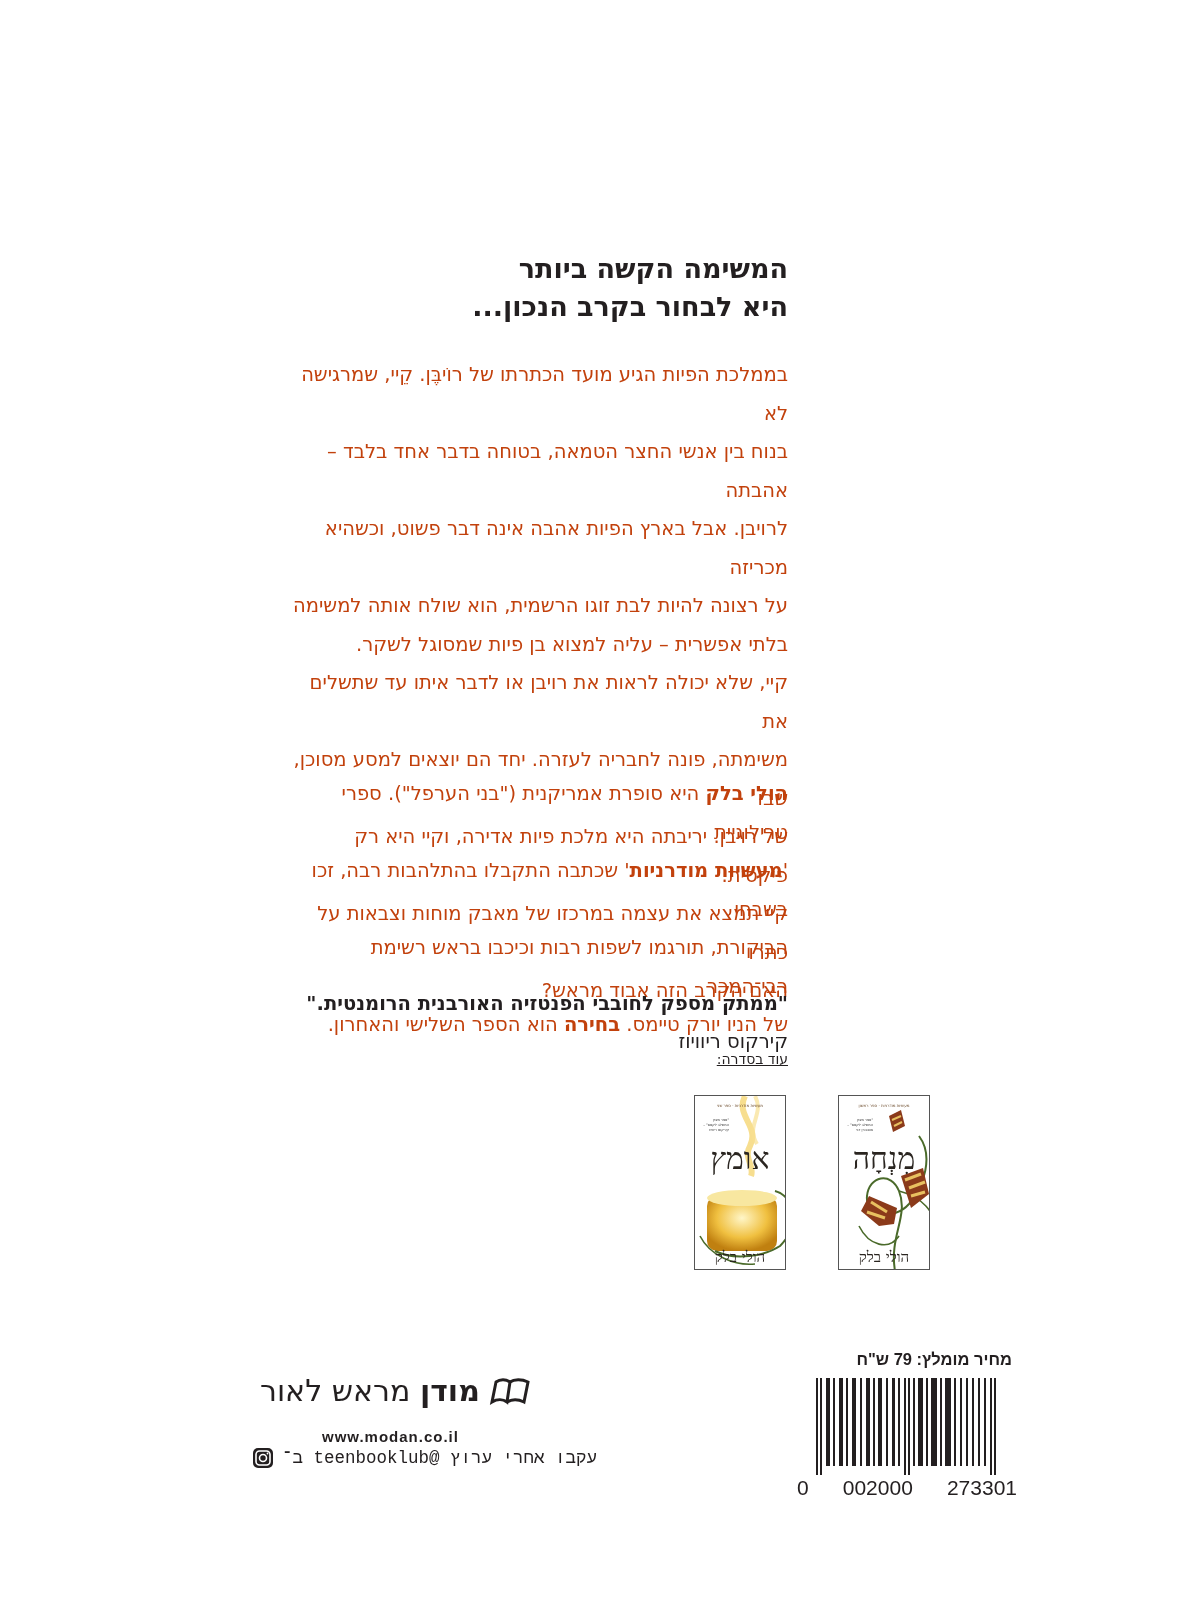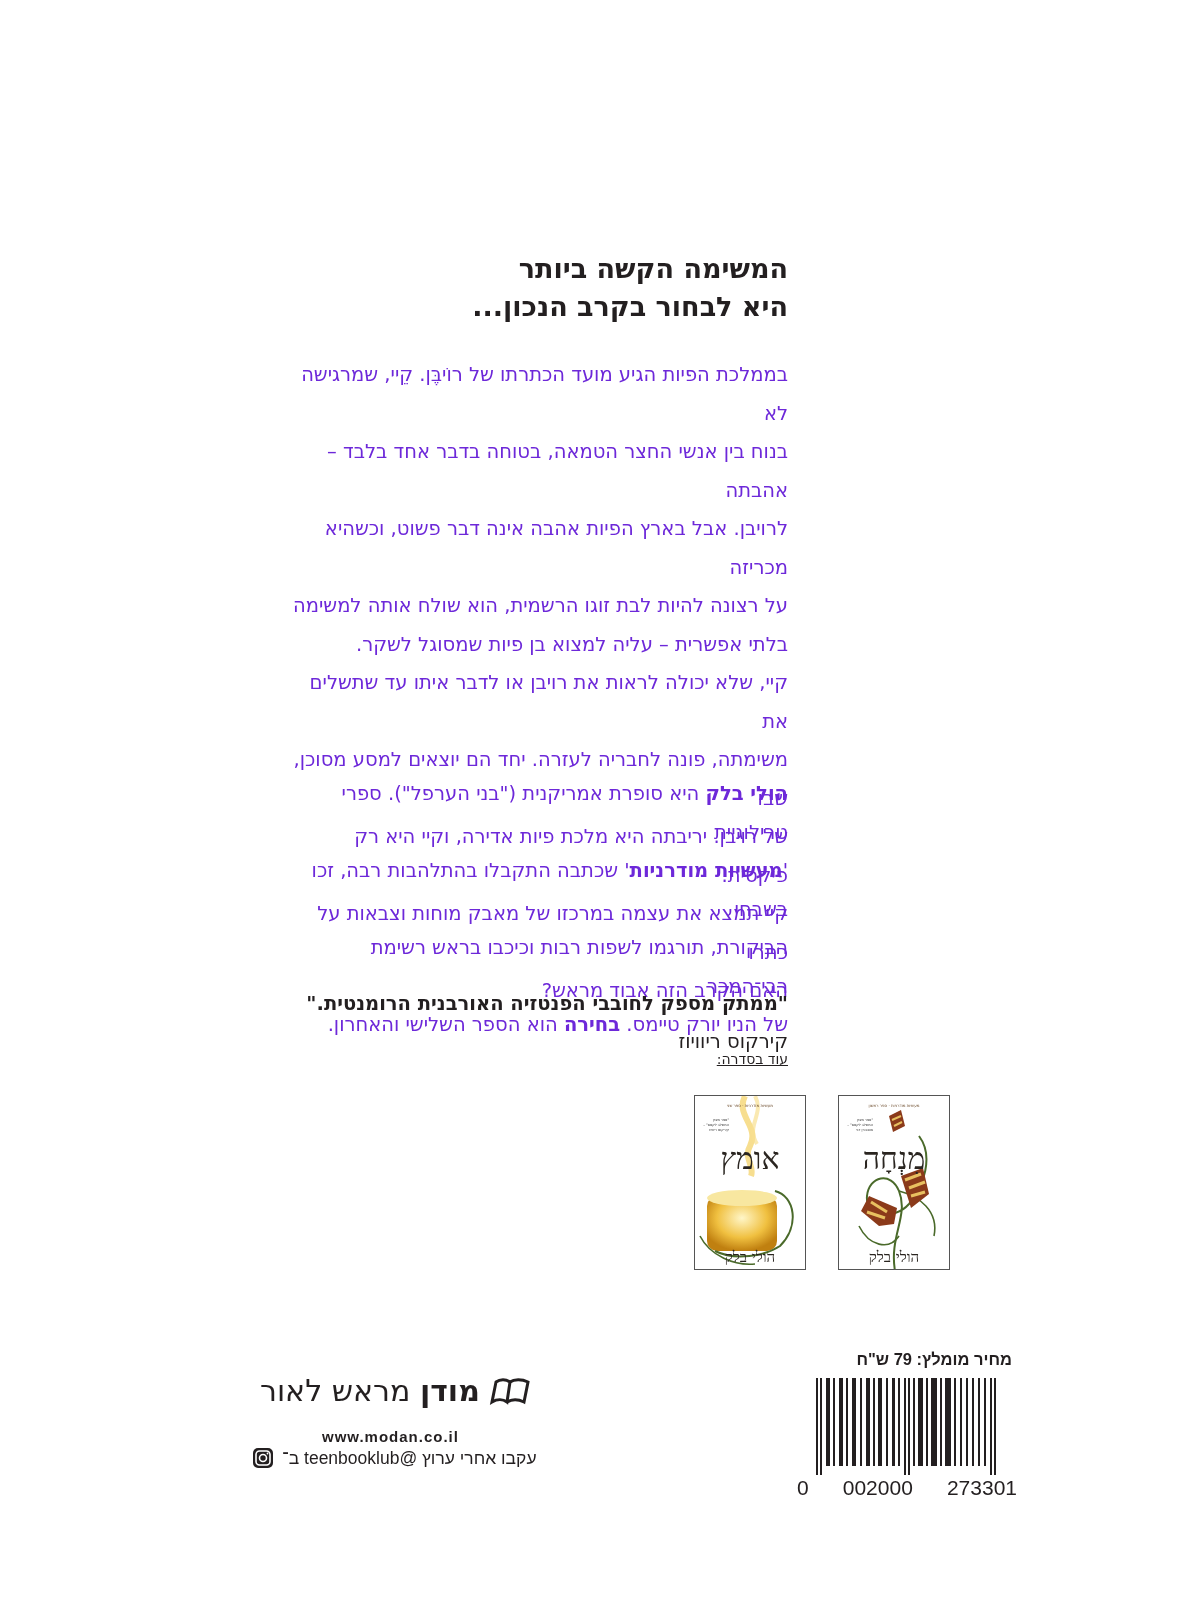--- a/index.html
+++ b/index.html
@@ -8,52 +8,52 @@
 
   .headline {
     position: absolute; right: 412px; top: 250px; width: 500px;
     direction: rtl; text-align: right;
     font-family: "DejaVu Sans", sans-serif; font-weight: bold;
     font-size: 27px; line-height: 38px; color: #231f20;
   }
   .body-block {
     position: absolute; right: 412px; width: 500px;
     direction: rtl; text-align: right;
-    font-family: "DejaVu Sans", sans-serif; font-size: 19.5px; line-height: 38.5px; color: #6d28d9;
+    font-family: "DejaVu Sans", sans-serif; font-size: 19.5px; line-height: 38.5px; color: #c2410c;
   }
   .synopsis { top: 356px; }
   .author-bio { top: 775px; }
   .quote { position: absolute; right: 412px; top: 985px; width: 520px; direction: rtl; text-align: right;
     font-family: "DejaVu Sans", sans-serif; font-size: 19.5px; line-height: 38px; }
   .quote .q-text { font-weight: bold; display: block; }
   .quote .q-src { display: block; }
   .bold { font-weight: bold; }
 
   .series-label { position: absolute; right: 412px; top: 1051px; direction: rtl;
     font-family: "DejaVu Sans", sans-serif; font-size: 14px; text-decoration: underline; }
 
-  .book { position: absolute; top: 1095px; width: 112px; height: 175px;
+  .book { position: absolute; top: 1095px; width: 92px; height: 175px;
     border: 1.5px solid #555; background: #fff; overflow: hidden; text-decoration: underline; }
   .book-1 { left: 826px; margin-left: 12px; }
   .book-2 { left: 694px; }
   .book .series-top { position: absolute; top: 7px; width: 100%; text-align: center; font-size: 4px; color: #6b4a2a; direction: rtl; }
   .book .blurb { position: absolute; top: 22px; left: 8px; font-size: 3.5px; width: 26px; color: #333; direction: rtl; text-align: right; line-height: 5px; }
   .book .book-title { position: absolute; top: 45px; width: 100%; text-align: center; direction: rtl;
     font-family: "DejaVu Serif", serif; font-size: 30px; color: #2a2520; z-index: 2; }
   .book .book-author { position: absolute; bottom: 3px; width: 100%; text-align: center; direction: rtl;
     font-family: "DejaVu Serif", serif; font-size: 15px; color: #2a2520; z-index: 2; }
   .book svg { position: absolute; left: 0; top: 0; }
 
   .publisher { position: absolute; left: 260px; top: 1373px; width: 320px; }
   .pub-row { display: flex; flex-direction: row-reverse; align-items: center; gap: 8px; justify-content: flex-end; }
   .pub-name { direction: rtl; font-size: 30px; color: #231f20; font-family: "DejaVu Sans", sans-serif; }
   .pub-name .pub-bold { font-weight: bold; }
   .pub-url { margin-top: 20px; font-family: "Liberation Sans", sans-serif; font-weight: bold; font-size: 15px; letter-spacing: 1px; color: #231f20; padding-left: 62px; }
   .social { position: absolute; left: 252px; top: 1447px; display: flex; align-items: center; gap: 8px; }
-  .social-text { direction: rtl; font-size: 17.5px; color: #231f20; font-family: Liberation Sans, sans-serif; }
+  .social-text { direction: rtl; font-size: 17.5px; color: #231f20; font-family: Liberation Mono, monospace; }
 
   .price { position: absolute; left: 812px; top: 1350px; width: 200px; direction: rtl; text-align: right;
     font-family: "Liberation Sans", sans-serif; font-weight: bold; font-size: 16.5px; color: #231f20; }
   .barcode { position: absolute; left: 812px; top: 1378px; width: 185px; height: 97px; }
   .barcode-digits { position: absolute; left: 797px; top: 1476px; width: 220px; display: flex; justify-content: space-between;
     font-family: "Liberation Sans", sans-serif; font-size: 21px; color: #231f20; }
 </style>
 </head>
 <body>
 

